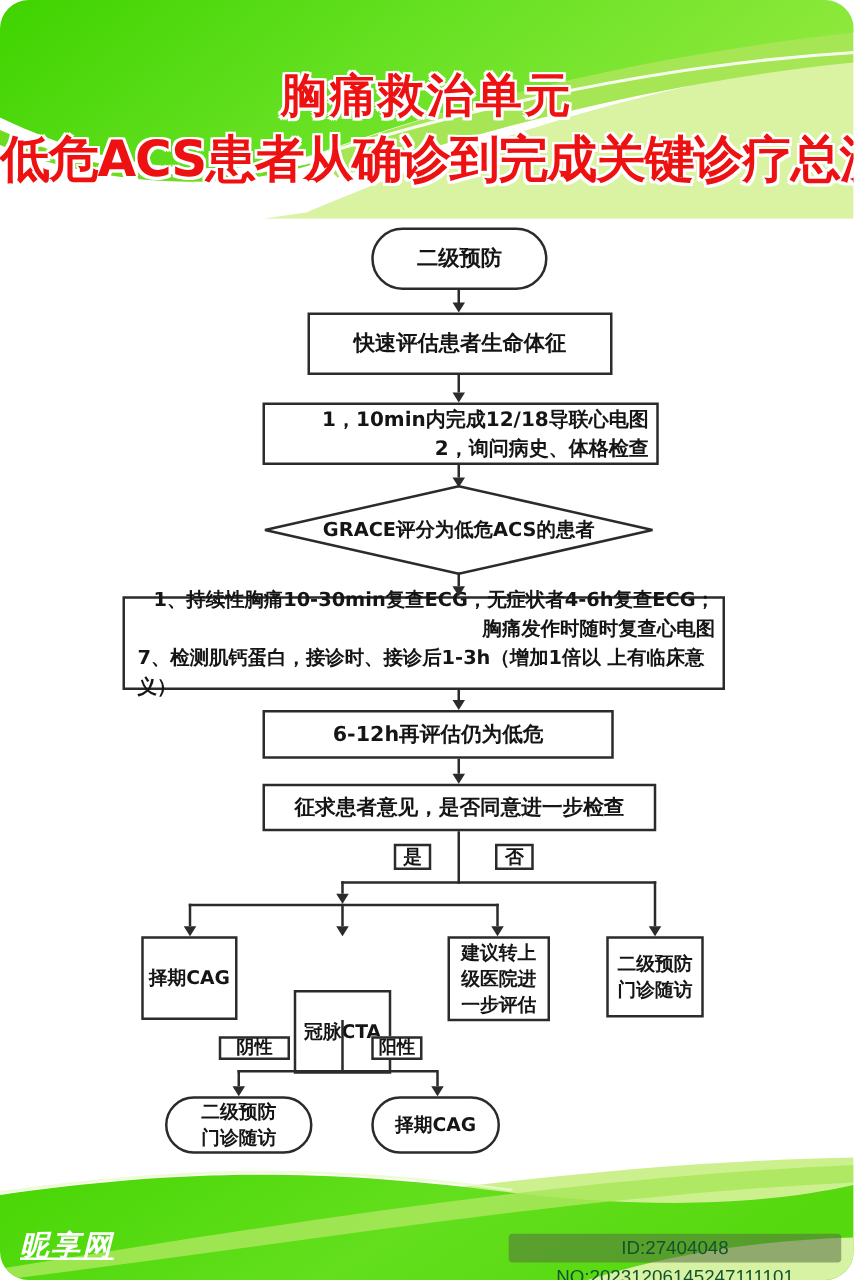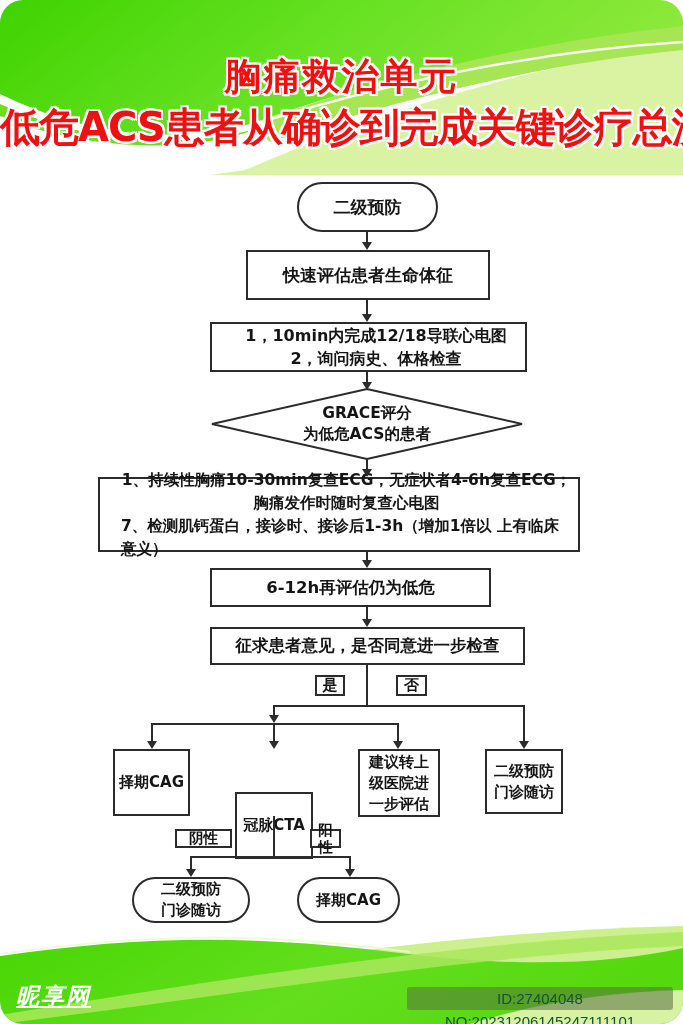--- a/index.html
+++ b/index.html
@@ -11,30 +11,30 @@
   .title{position:absolute;left:0;width:683px;text-align:center;color:#ee1112;font-weight:bold;
          text-shadow:-2px -2px 0 #fff,2px -2px 0 #fff,-2px 2px 0 #fff,2px 2px 0 #fff,
                      0 -2px 0 #fff,0 2px 0 #fff,-2px 0 0 #fff,2px 0 0 #fff;white-space:nowrap;}
   .t1{top:52px;font-size:37px;letter-spacing:2px;}
   .t2{top:100px;font-size:40px;letter-spacing:-1px;}
   
   .node{position:absolute;box-sizing:border-box;border:2px solid #2b2b2b;background:#fff;
         display:flex;flex-direction:column;align-items:center;justify-content:center;
         text-align:center;color:#151515;font-weight:bold;font-size:16px;line-height:22px;}
   .pill{border-radius:26px;}
-  .leftalign{align-items:center;text-align:left;padding-left:21px;padding-right:6px;}
+  .leftalign{align-items:flex-end;text-align:left;padding-left:10px;padding-right:6px;}
   .small{font-size:15px;line-height:21px;}
   .tag{font-size:15px;line-height:17px;}
   .vl{position:absolute;width:2px;background:#2b2b2b;}
   .hl{position:absolute;height:2px;background:#2b2b2b;}
   .ah{position:absolute;width:0;height:0;border-left:5px solid transparent;
       border-right:5px solid transparent;border-top:8px solid #2b2b2b;}
   .diamond{position:absolute;left:210px;top:388px;width:314px;height:72px;}
   .diamond .dtext{position:absolute;left:0;top:0;width:100%;height:100%;display:flex;
-        flex-direction:column;align-items:center;justify-content:center;font-weight:bold;
+        flex-direction:row;align-items:center;justify-content:center;font-weight:bold;
         font-size:15.5px;line-height:21px;color:#151515;text-align:center;}
   
   .footer{position:absolute;left:0;top:920px;width:683px;height:104px;}
   .footer svg{position:absolute;left:0;top:0;}
   .brand{position:absolute;left:16px;top:981px;display:flex;align-items:baseline;color:#fff;
          font-style:italic;font-weight:bold;}
   .brand .logo{font-size:23px;letter-spacing:2px;text-decoration:underline;}
   .brand .url{font-size:18px;margin-left:9px;letter-spacing:.5px;}
   .idstrip{position:absolute;left:407px;top:987px;width:266px;height:23px;border-radius:3px;
            background:rgba(86,112,64,.55);color:#14532d;font-size:15px;line-height:23px;
@@ -123,21 +123,21 @@
       <span>一步评估</span>
     </div>
     <div class="node small" style="left:485px;top:749px;width:78px;height:65px;">
       <span>二级预防</span>
       <span>门诊随访</span>
     </div>
 
     <div class="node tag" style="left:175px;top:829px;width:57px;height:19px;font-size:14.5px;">
       <span>阴性</span>
     </div>
-    <div class="node tag" style="left:310px;top:829px;width:31px;height:19px;font-size:14.5px;">
+    <div class="node tag" style="left:297px;top:829px;width:41px;height:19px;font-size:14.5px;">
       <span>阳性</span>
     </div>
 
     <div class="node pill small" style="left:132px;top:877px;width:118px;height:46px;border-radius:23px;">
       <span>二级预防</span>
       <span>门诊随访</span>
     </div>
     <div class="node pill small" style="left:297px;top:877px;width:103px;height:46px;border-radius:23px;">
       <span>择期CAG</span>
     </div>

